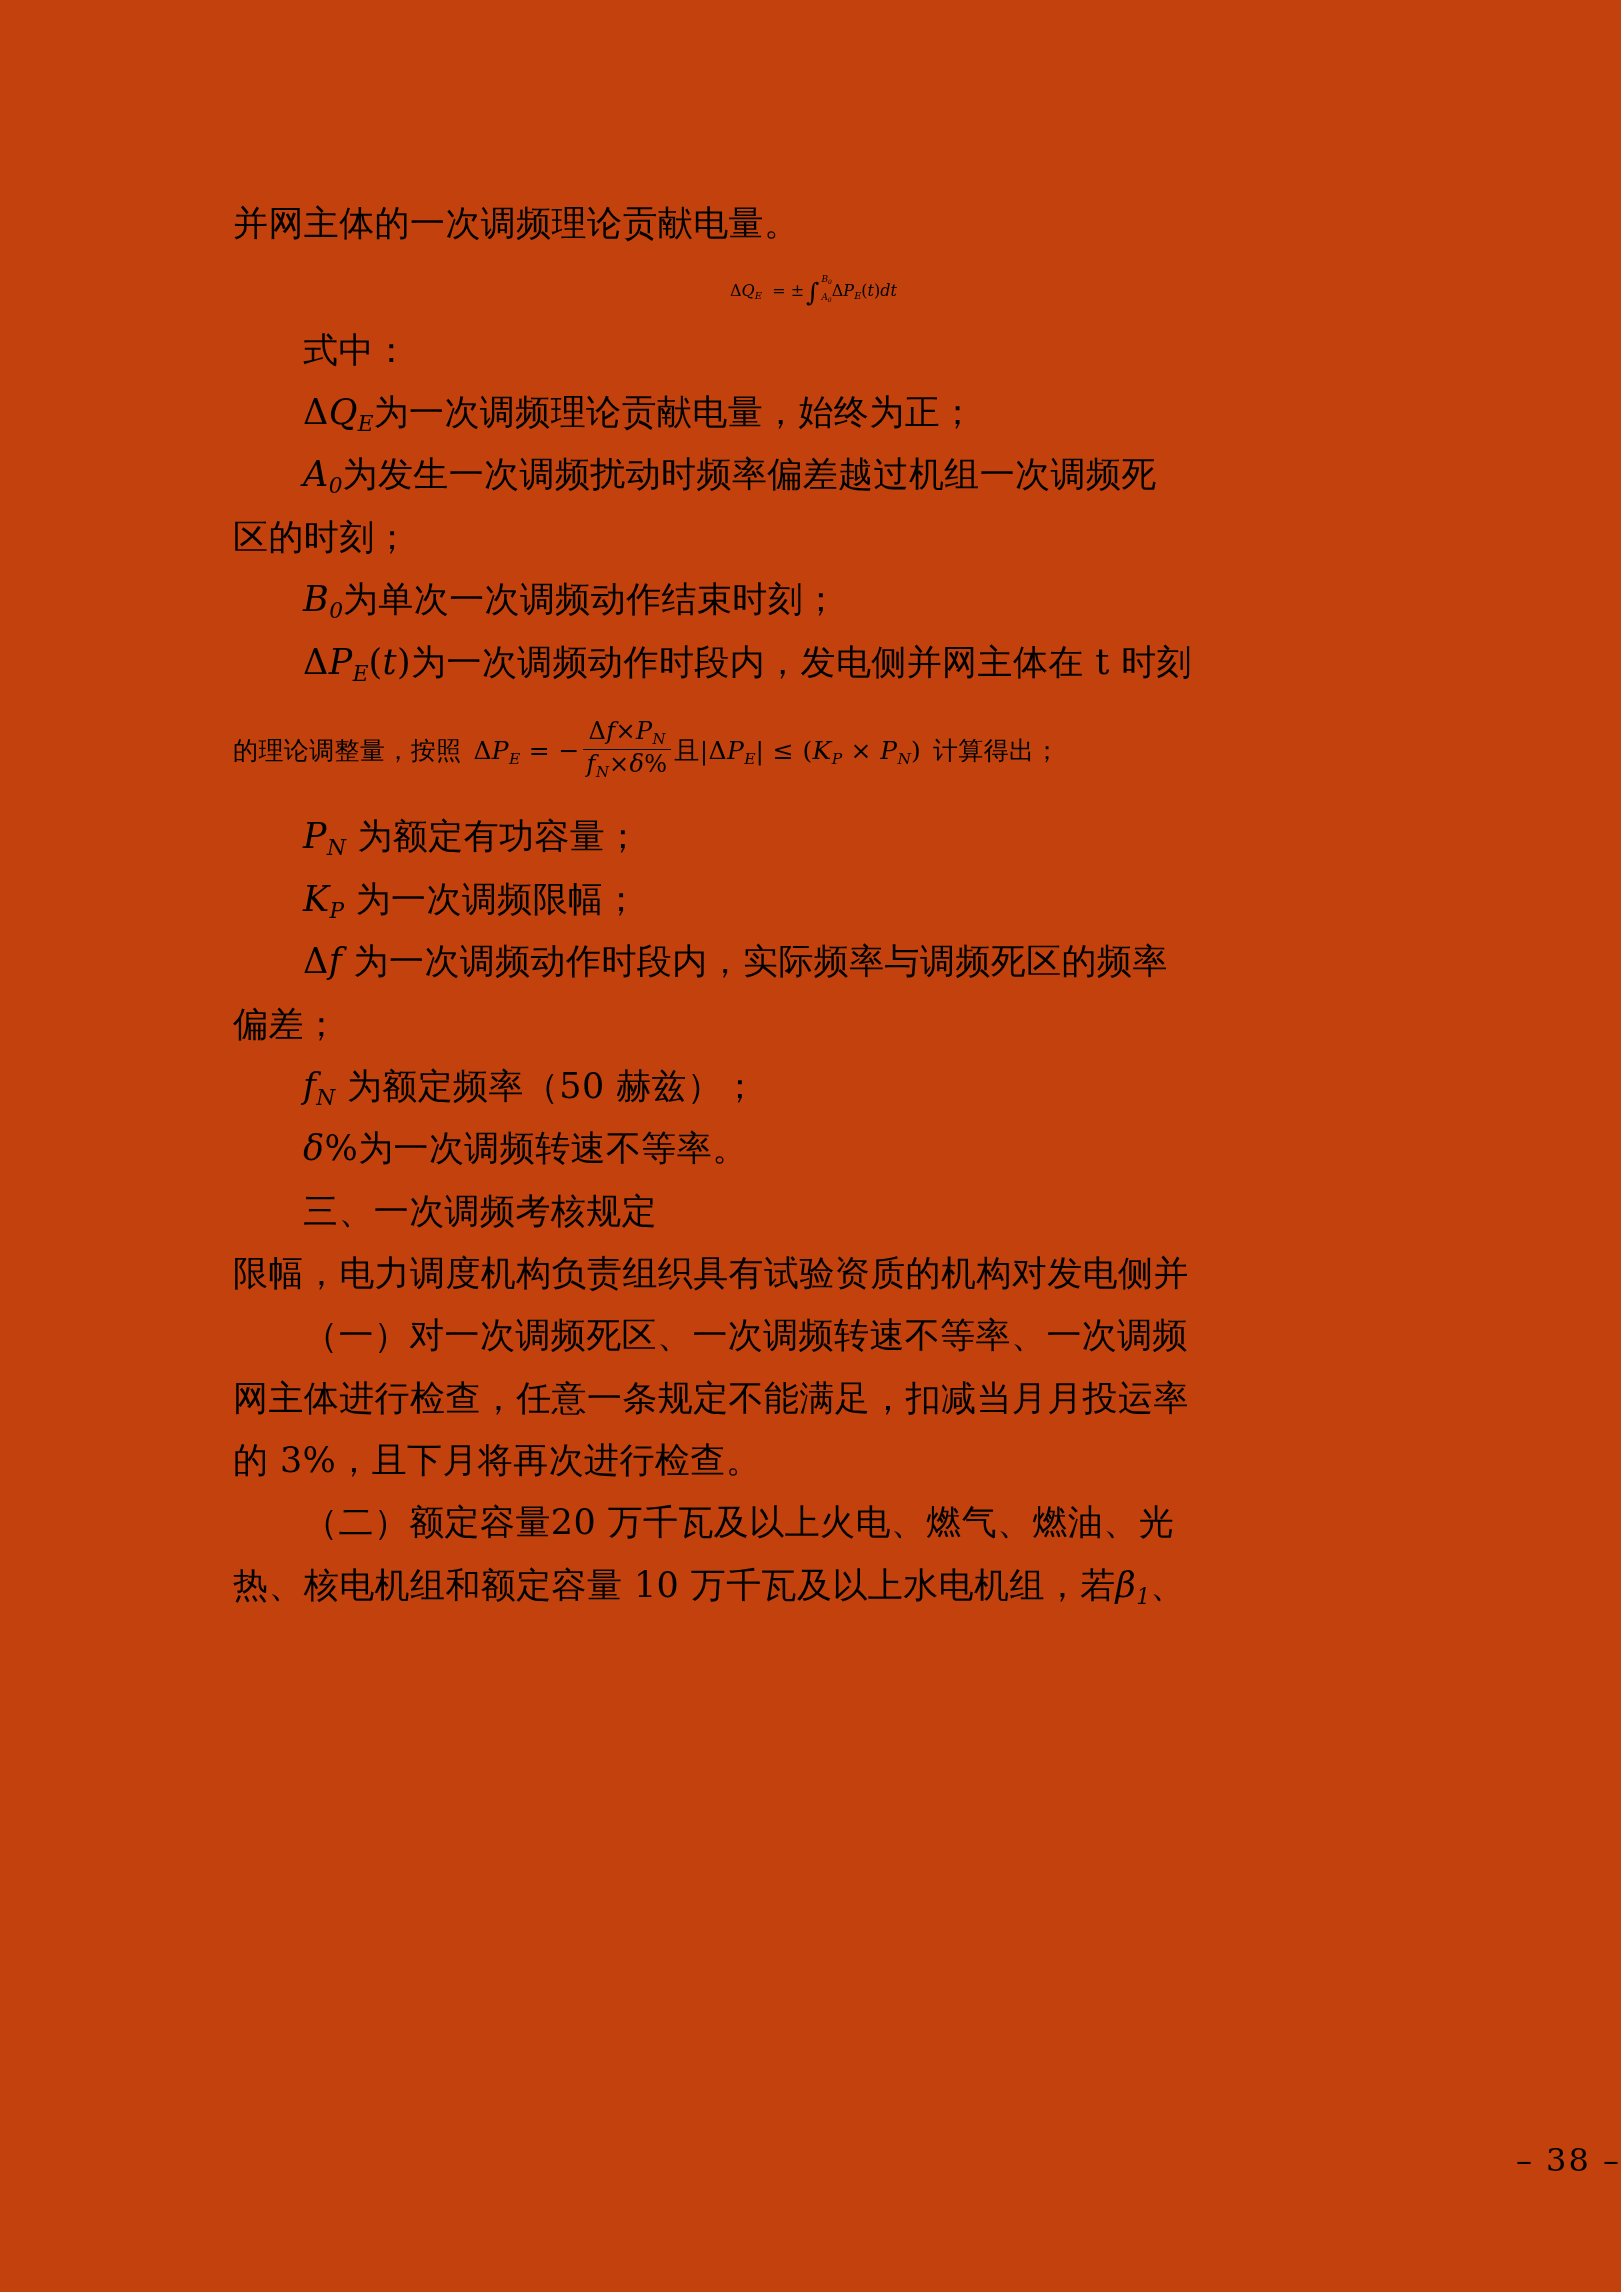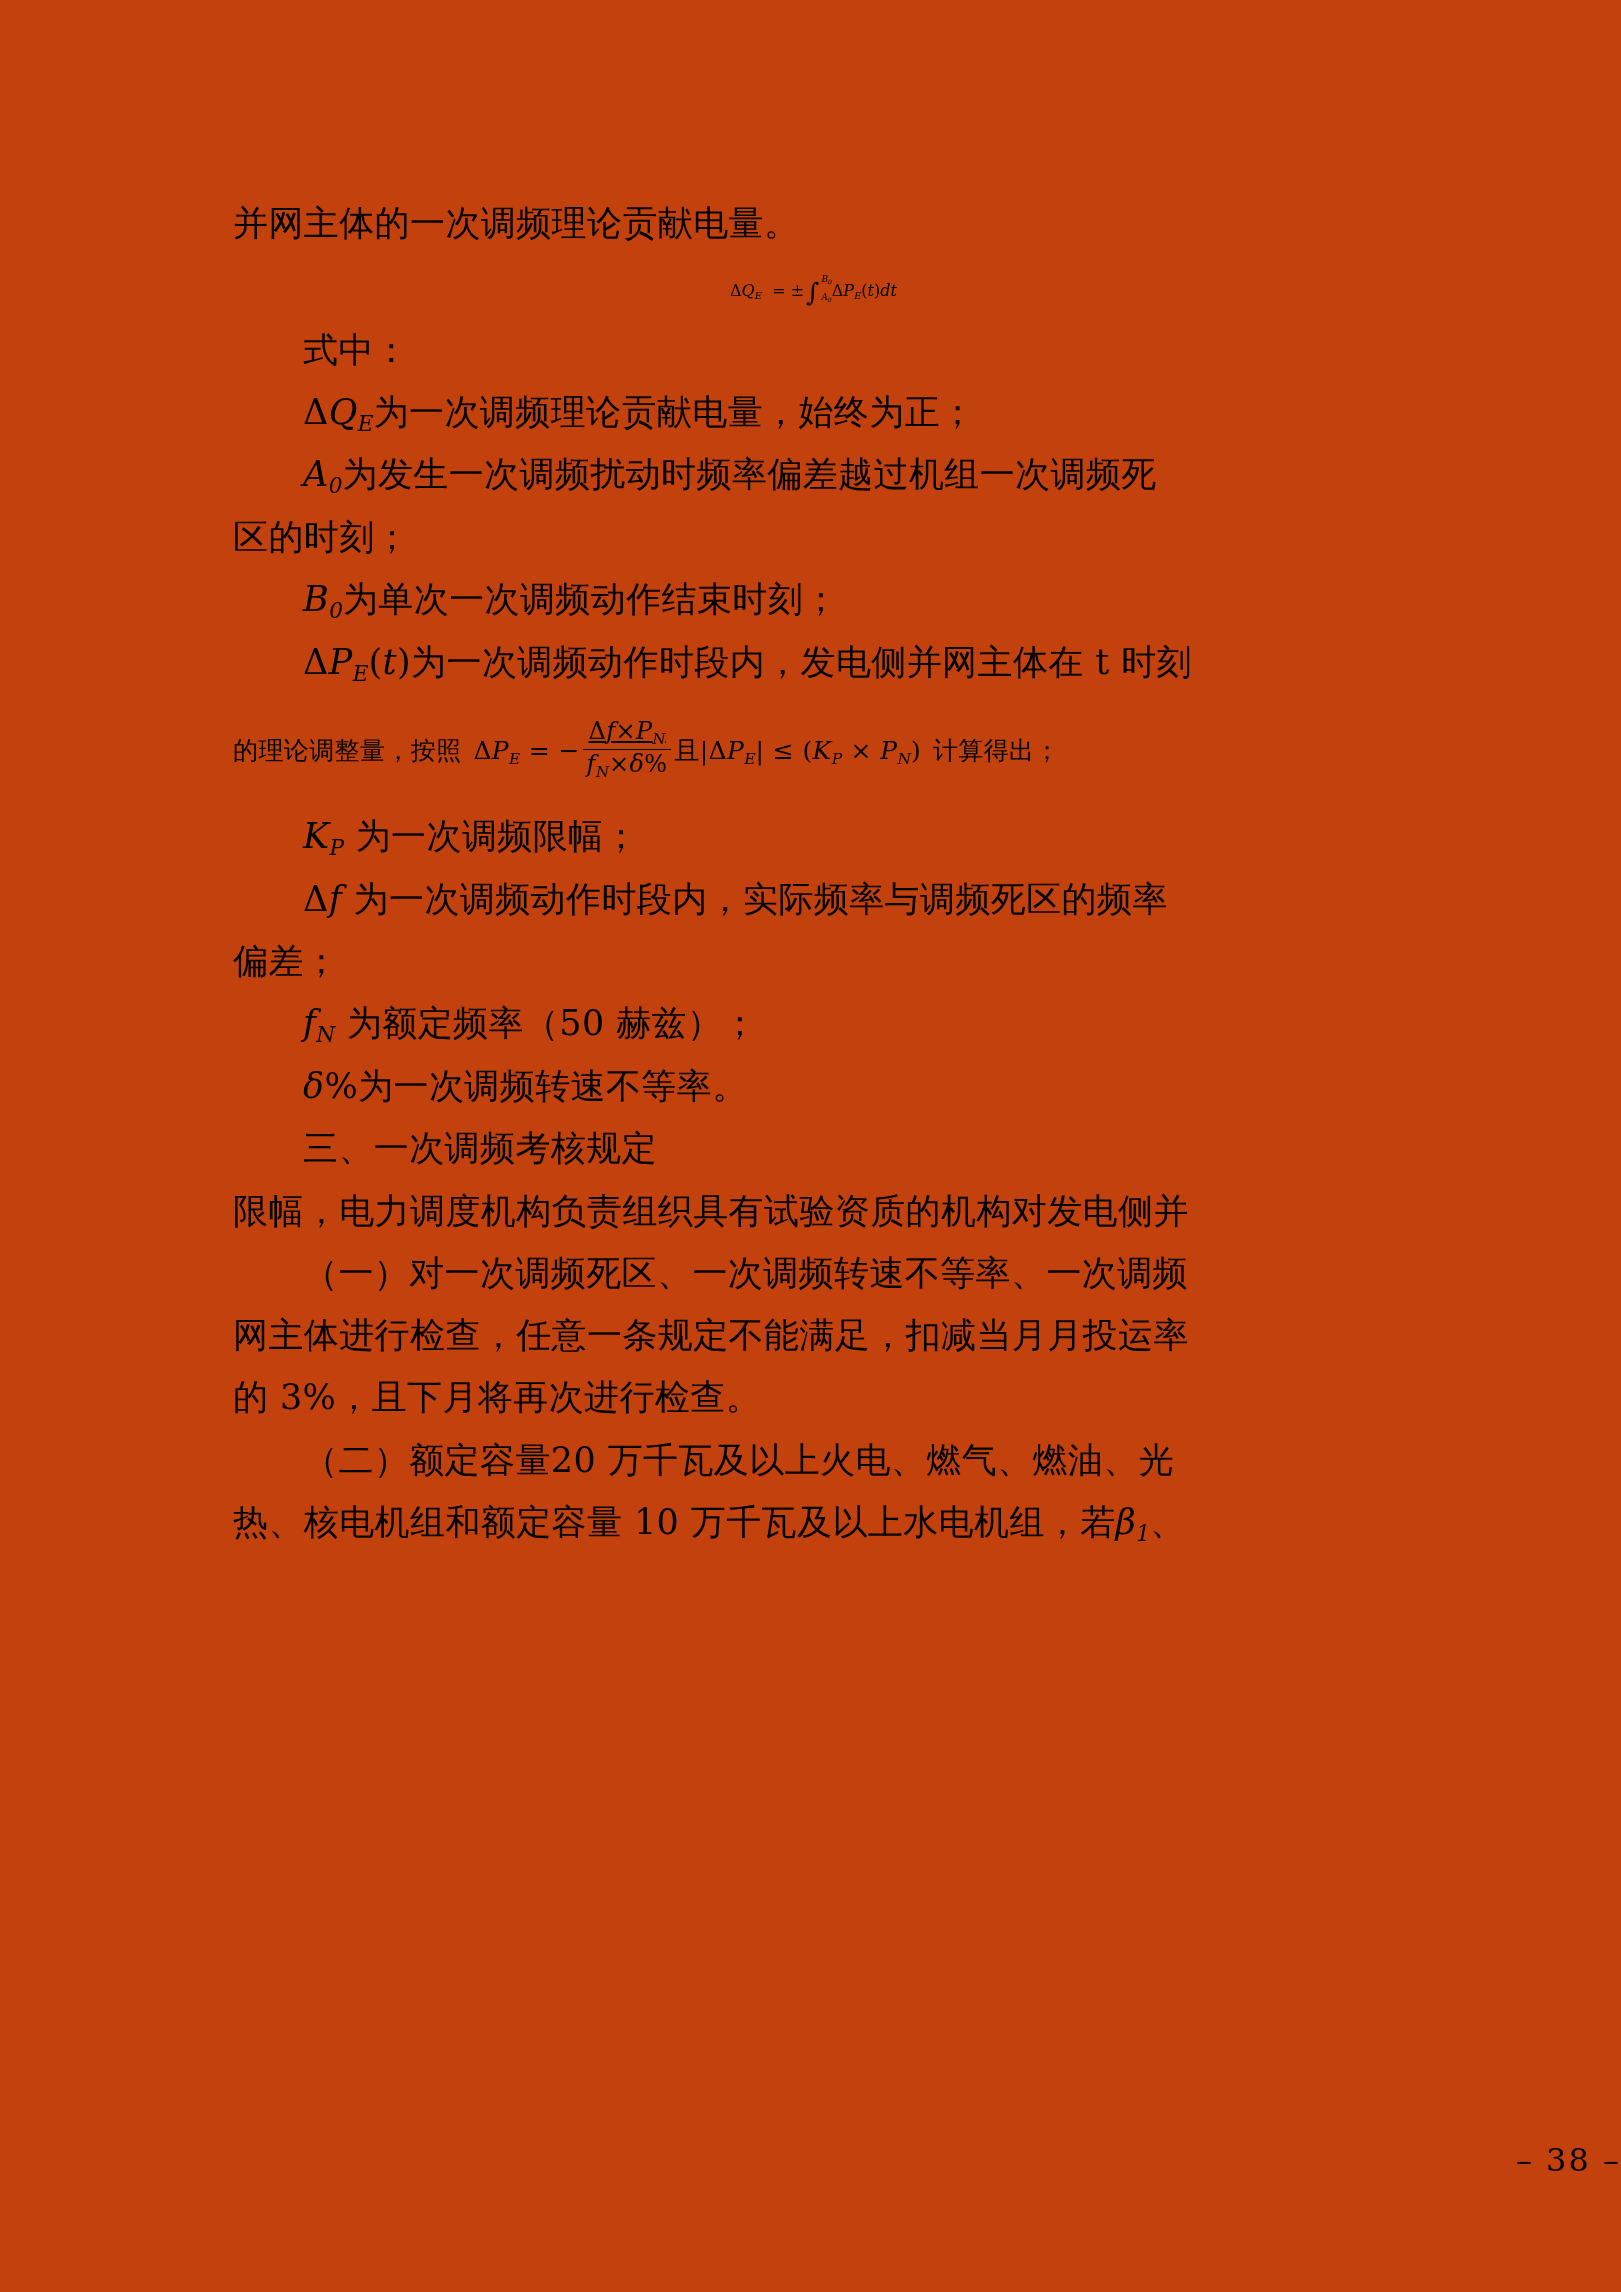--- a/index.html
+++ b/index.html
@@ -87,21 +87,20 @@
     vertical-align: -0.52em;
     text-align: center;
     font-size: 0.96em;
     line-height: 1.12;
     margin: 0 2.9px;
   }
   .frac .num {
     display: block;
     padding: 0 3.9px 1px 3.9px;
     border-bottom: 1.4px solid #000;
-    text-decoration: underline;
   }
   .frac .den {
     display: block;
     padding: 1px 3.9px 0 3.9px;
   }
   .abs { font-style: normal; }
   .paren { font-style: normal; }
   .footer {
     position: absolute;
     left: 0;
@@ -135,20 +134,21 @@
 
     <p class="para indent"><span class="math"><span class="mi">A</span><sub class="msub">0</sub></span><span>为发生一次调频扰动时频率偏差越过机组一次调频死</span></p>
     <p class="para">区的时刻；</p>
 
     <p class="para indent"><span class="math"><span class="mi">B</span><sub class="msub">0</sub></span><span>为单次一次调频动作结束时刻；</span></p>
 
     <p class="para indent"><span class="math"><span class="delta">Δ</span><span class="mi">P</span><sub class="msub">E</sub><span class="paren">(</span><span class="mi">t</span><span class="paren">)</span></span><span>为一次调频动作时段内，发电侧并网主体在 t 时刻</span></p>
 
     <p class="blockline"><span>的理论调整量，按照</span><span class="inline-math-gap"></span><span class="math"><span class="delta">Δ</span><span class="mi">P</span><sub class="msub">E</sub><span class="mup">&nbsp;=&nbsp;−</span><span class="frac"><span class="num"><span class="delta">Δ</span><span class="mi">f</span><span class="mup">×</span><span class="mi">P</span><sub class="msub">N</sub></span><span class="den"><span class="mi">f</span><sub class="msub">N</sub><span class="mup">×</span><span class="mi">δ</span><span class="mup">%</span></span></span></span><span>且</span><span class="math"><span class="abs">|</span><span class="delta">Δ</span><span class="mi">P</span><sub class="msub">E</sub><span class="abs">|</span><span class="mup">&nbsp;≤&nbsp;</span><span class="paren">(</span><span class="mi">K</span><sub class="msub">P</sub><span class="mup">&nbsp;×&nbsp;</span><span class="mi">P</span><sub class="msub">N</sub><span class="paren">)</span></span><span class="inline-math-gap"></span><span>计算得出；</span></p>
 
+    <p class="para indent"><span class="math"><span class="mi">P</span><sub class="msub">N</sub></span><span>&nbsp;</span><span>为额定有功容量；</span></p>
 
     <p class="para indent"><span class="math"><span class="mi">K</span><sub class="msub">P</sub></span><span>&nbsp;</span><span>为一次调频限幅；</span></p>
 
     <p class="para indent"><span class="math"><span class="delta">Δ</span><span class="mi">f</span></span><span>&nbsp;</span><span>为一次调频动作时段内，实际频率与调频死区的频率</span></p>
     <p class="para">偏差；</p>
 
     <p class="para indent"><span class="math"><span class="mi">f</span><sub class="msub">N</sub></span><span>&nbsp;</span><span>为额定频率（50 赫兹）；</span></p>
 
     <p class="para indent"><span class="math"><span class="mi">δ</span><span class="mup">%</span></span><span>为一次调频转速不等率。</span></p>
 

